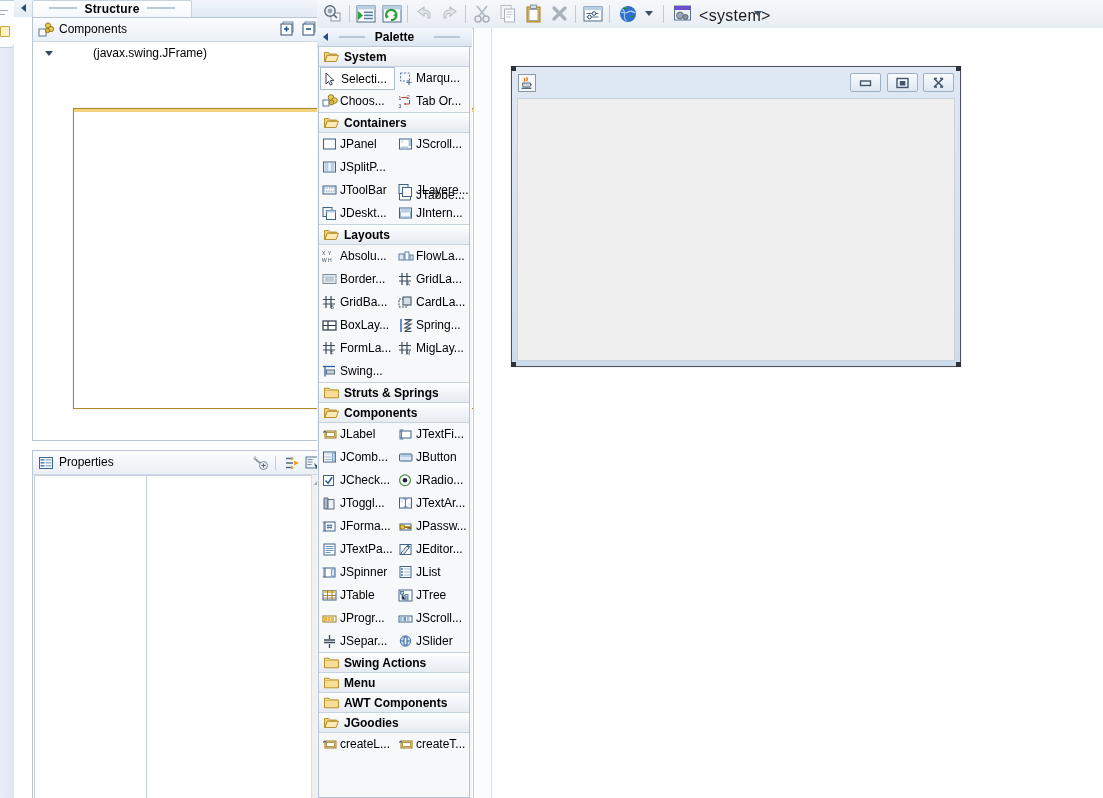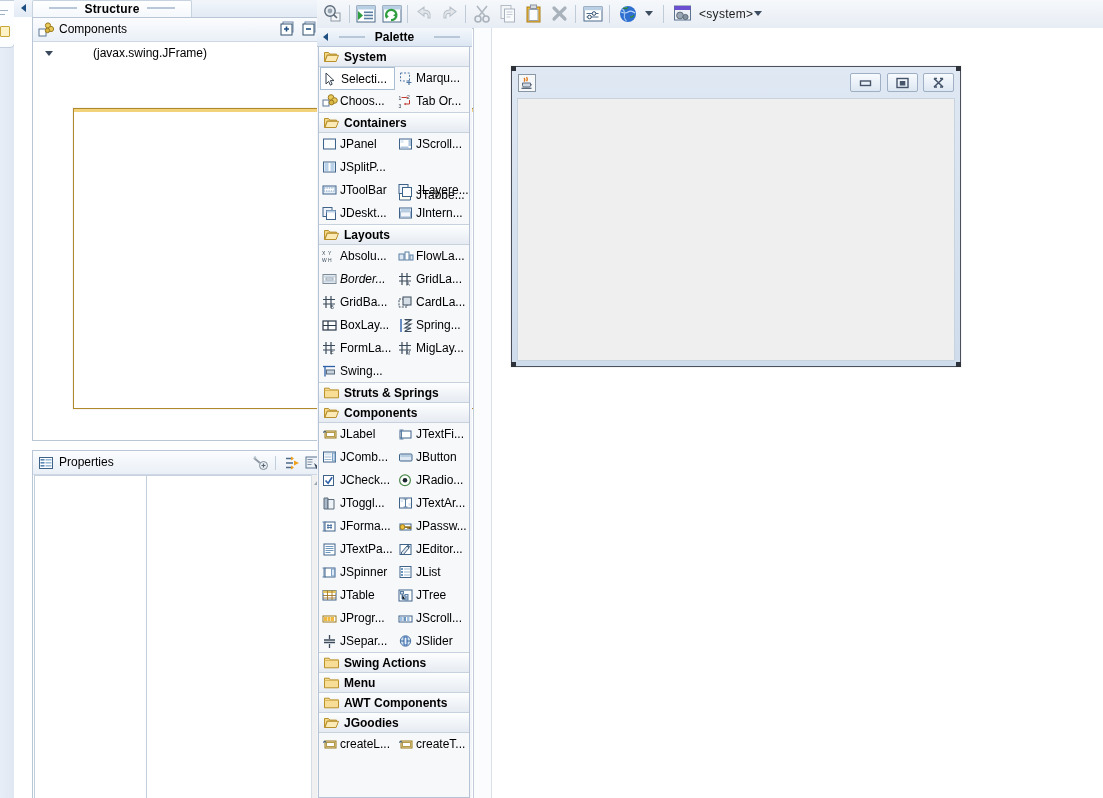--- a/index.html
+++ b/index.html
@@ -107,21 +107,21 @@
      border-left:1px solid #c2ccd8;}
   .editor-strip{position:absolute;left:0;top:0;width:17px;bottom:0;background:#fbfcfd;border-right:1px solid #d9e0e8;}
 
   .toolbar{position:absolute;left:317px;top:0;right:0;height:28px;
      background:linear-gradient(to bottom,#f6f8fb,#e7edf4);border-bottom:1px solid #c0cad6;}
   .tb-btn{position:absolute;top:3px;width:22px;height:22px;}
   .tb-sep{position:absolute;top:5px;width:1px;height:18px;background:#c0cbd8;}
   .tb-caret{position:absolute;top:11px;width:9px;height:6px;}
   .tb-caret:after{content:"";position:absolute;left:0;top:0;
      border-left:4px solid transparent;border-right:4px solid transparent;border-top:5px solid #3d4d60;}
-  .tb-text{position:absolute;top:7px;font-size:12px;color:#1c1c1c;letter-spacing:.3px;}
+  .tb-text{position:absolute;top:7px;font-size:16px;color:#1c1c1c;letter-spacing:.3px;}
 
   
   .frame{position:absolute;left:511px;top:66px;width:450px;height:301px;
      box-sizing:border-box;border:1px solid #4a505c;
      background:linear-gradient(to bottom,#dfe8f3,#cedcec);
      box-shadow:0 0 0 1px rgba(0,0,0,0.04);}
   .frame-title{position:absolute;left:0;top:0;right:0;height:31px;}
   .frame-ico{position:absolute;left:6px;top:7px;width:18px;height:18px;}
   .frame-btns{position:absolute;right:6px;top:6px;height:19px;}
   .fbtn{display:inline-block;width:31px;height:19px;box-sizing:border-box;
@@ -498,21 +498,21 @@
           <div class="pitem" style="left: 77px;">
             <span class="ico"><svg width="16" height="15" viewBox="0 0 16 15">
                 <rect x="1" y="5" width="5" height="6" fill="#dde8f3" stroke="#5b7fa3"></rect>
                 <rect x="7" y="3" width="4" height="8" fill="#fff" stroke="#5b7fa3"></rect>
                 <rect x="12" y="6" width="3" height="5" fill="#dde8f3" stroke="#5b7fa3"></rect>
               </svg></span>
             <span class="ilabel">FlowLa...</span>
           </div>
         </div>
         <div class="itemsrow">
-          <div class="pitem" style="left: 1px; font-style: italic;">
+          <div class="pitem" style="left: 1px;">
             <span class="ico"><svg width="16" height="15" viewBox="0 0 16 15">
                 <rect x="1" y="2.5" width="13" height="9" fill="none" stroke="#7d8a98"></rect>
                 <rect x="2" y="3.5" width="11" height="2" fill="#c9d6e3"></rect>
                 <rect x="2" y="8.5" width="11" height="2" fill="#c9d6e3"></rect>
                 <rect x="4" y="6" width="7" height="2" fill="#eef3f8" stroke="#9aa8b6"></rect>
               </svg></span>
             <span class="ilabel">Border...</span>
           </div>
           <div class="pitem" style="left: 77px;">
             <span class="ico"><svg width="16" height="15" viewBox="0 0 16 15">

